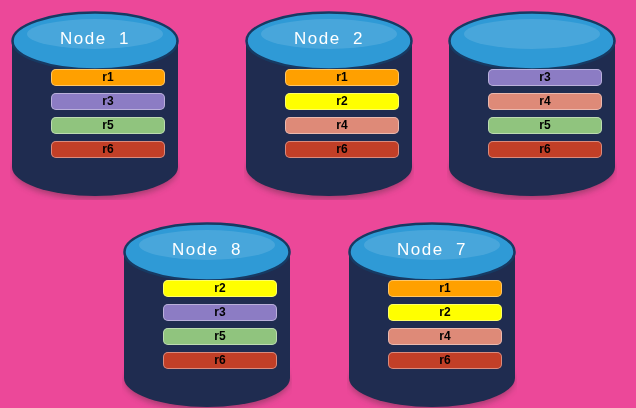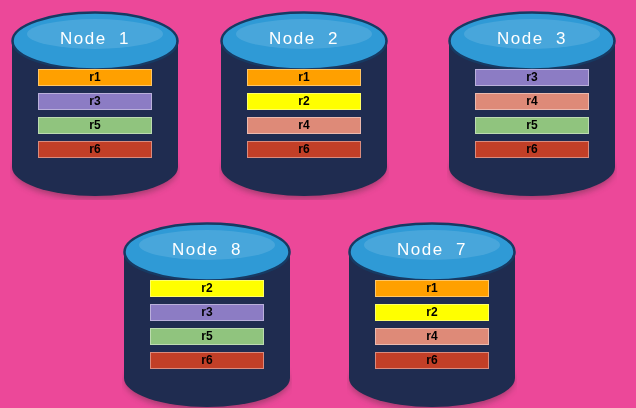--- a/index.html
+++ b/index.html
@@ -13,24 +13,24 @@
   .cyl-top{fill:var(--cylinder-top,#2F9AD6);stroke:var(--cylinder-top-stroke,#173A63);stroke-width:2.5;}
   .cyl-top-highlight{fill:#ffffff;opacity:0.12;}
 
   .node-title{
     position:absolute;left:0;top:19px;width:100%;
     text-align:center;color:var(--title-text,#ffffff);
     font-size:17px;font-weight:500;letter-spacing:1.5px;white-space:pre;
   }
   .bars{position:absolute;left:28px;top:59px;width:114px;}
   .bar{
-    width:114px;height:17px;margin-bottom:7px;border-radius:0;
+    width:114px;height:17px;margin-bottom:7px;border-radius:5px;
     box-shadow:inset 0 0 0 1px rgba(255,255,255,0.40);
     color:var(--bar-text,#000000);font-size:12px;font-weight:bold;
-    line-height:17px;text-align:center;
+    line-height:17px;text-align:center;margin-left:13px;
   }
 </style>
 </head>
 <body>
 
 <div id="canvas">
 
   <div class="node" style="left:10px;top:10px;">
     <svg class="cyl" viewBox="0 0 170 190">
       <ellipse class="cyl-shadow" cx="85" cy="160" rx="82" ry="29"></ellipse>
@@ -40,21 +40,21 @@
     </svg>
     <div class="node-title">Node  1</div>
     <div class="bars">
       <div class="bar" style="background-color: rgb(255, 160, 0);">r1</div>
       <div class="bar" style="background-color: rgb(140, 124, 196);">r3</div>
       <div class="bar" style="background-color: rgb(144, 196, 126);">r5</div>
       <div class="bar" style="background-color: rgb(194, 63, 39);">r6</div>
     </div>
   </div>
 
-  <div class="node" style="left:219px;top:10px;">
+  <div class="node" style="left:244px;top:10px;">
     <svg class="cyl" viewBox="0 0 170 190">
       <ellipse class="cyl-shadow" cx="85" cy="160" rx="82" ry="29"></ellipse>
       <path class="cyl-body" d="M2,31 L2,157 A83,29 0 0 0 168,157 L168,31 Z"></path>
       <ellipse class="cyl-top" cx="85" cy="31" rx="82.5" ry="28.5"></ellipse>
       <ellipse class="cyl-top-highlight" cx="85" cy="24" rx="68" ry="15"></ellipse>
     </svg>
     <div class="node-title">Node  2</div>
     <div class="bars">
       <div class="bar" style="background-color: rgb(255, 160, 0);">r1</div>
       <div class="bar" style="background-color: rgb(255, 255, 0);">r2</div>
@@ -63,21 +63,20 @@
     </div>
   </div>
 
   <div class="node" style="left:447px;top:10px;">
     <svg class="cyl" viewBox="0 0 170 190">
       <ellipse class="cyl-shadow" cx="85" cy="160" rx="82" ry="29"></ellipse>
       <path class="cyl-body" d="M2,31 L2,157 A83,29 0 0 0 168,157 L168,31 Z"></path>
       <ellipse class="cyl-top" cx="85" cy="31" rx="82.5" ry="28.5"></ellipse>
       <ellipse class="cyl-top-highlight" cx="85" cy="24" rx="68" ry="15"></ellipse>
     </svg>
-    <div class="node-title">Node  3</div>
     <div class="bars">
       <div class="bar" style="background-color: rgb(140, 124, 196);">r3</div>
       <div class="bar" style="background-color: rgb(222, 138, 120);">r4</div>
       <div class="bar" style="background-color: rgb(144, 196, 126);">r5</div>
       <div class="bar" style="background-color: rgb(194, 63, 39);">r6</div>
     </div>
   </div>
 
   <div class="node" style="left:122px;top:221px;">
     <svg class="cyl" viewBox="0 0 170 190">

